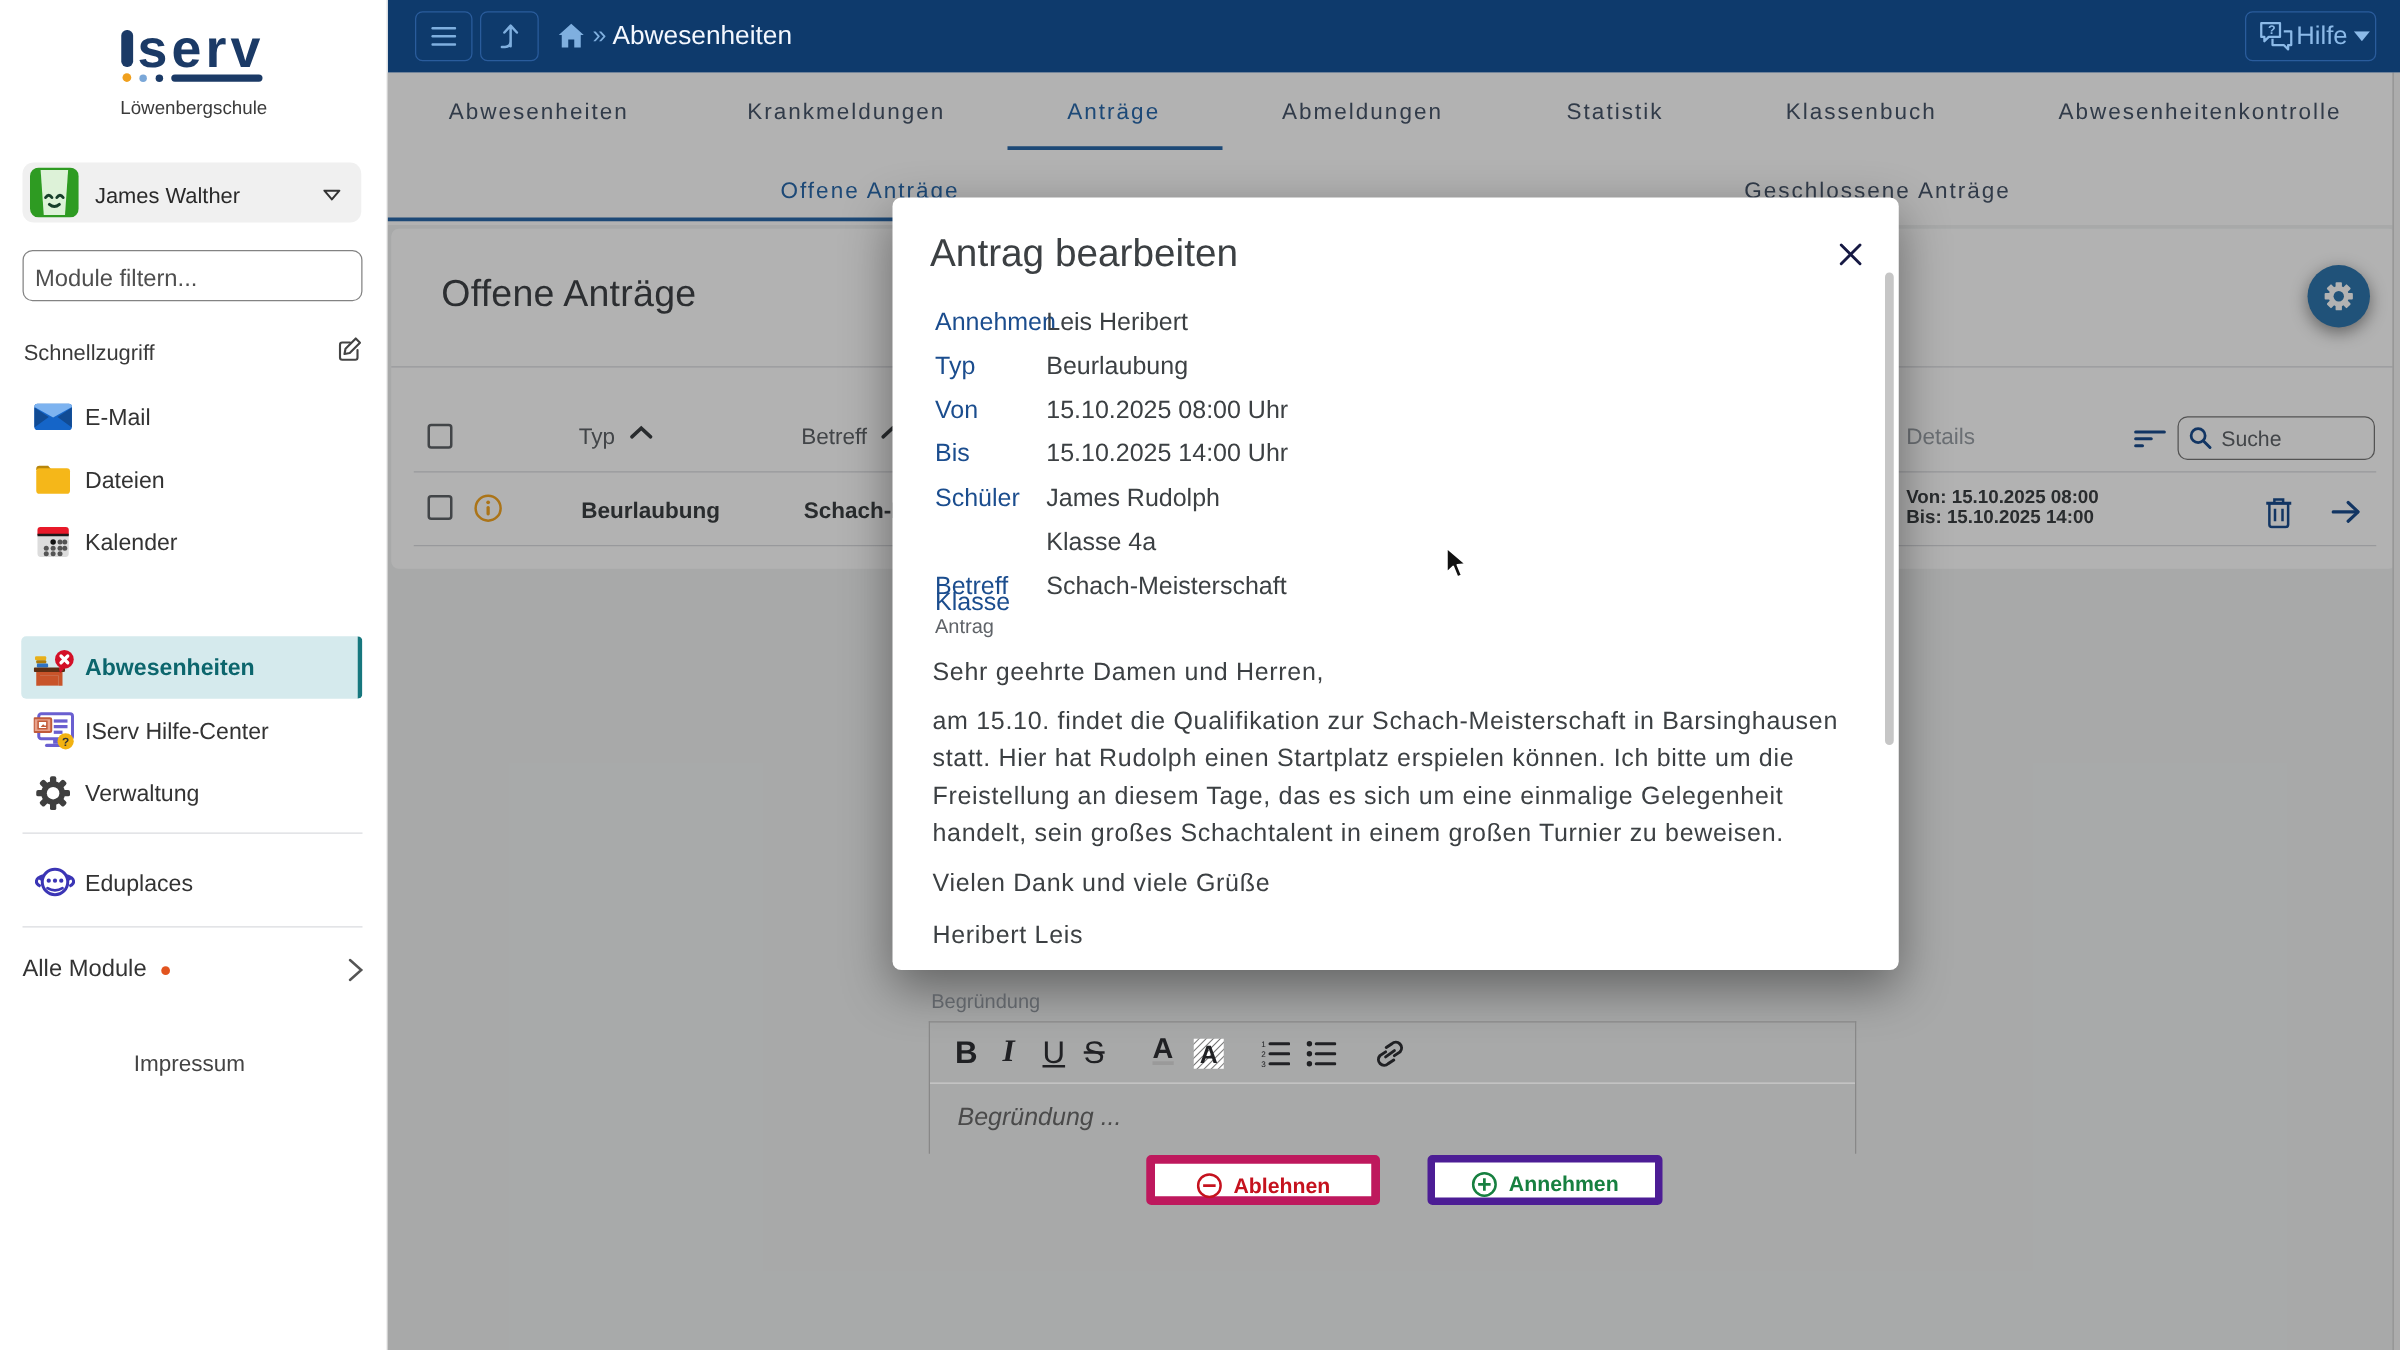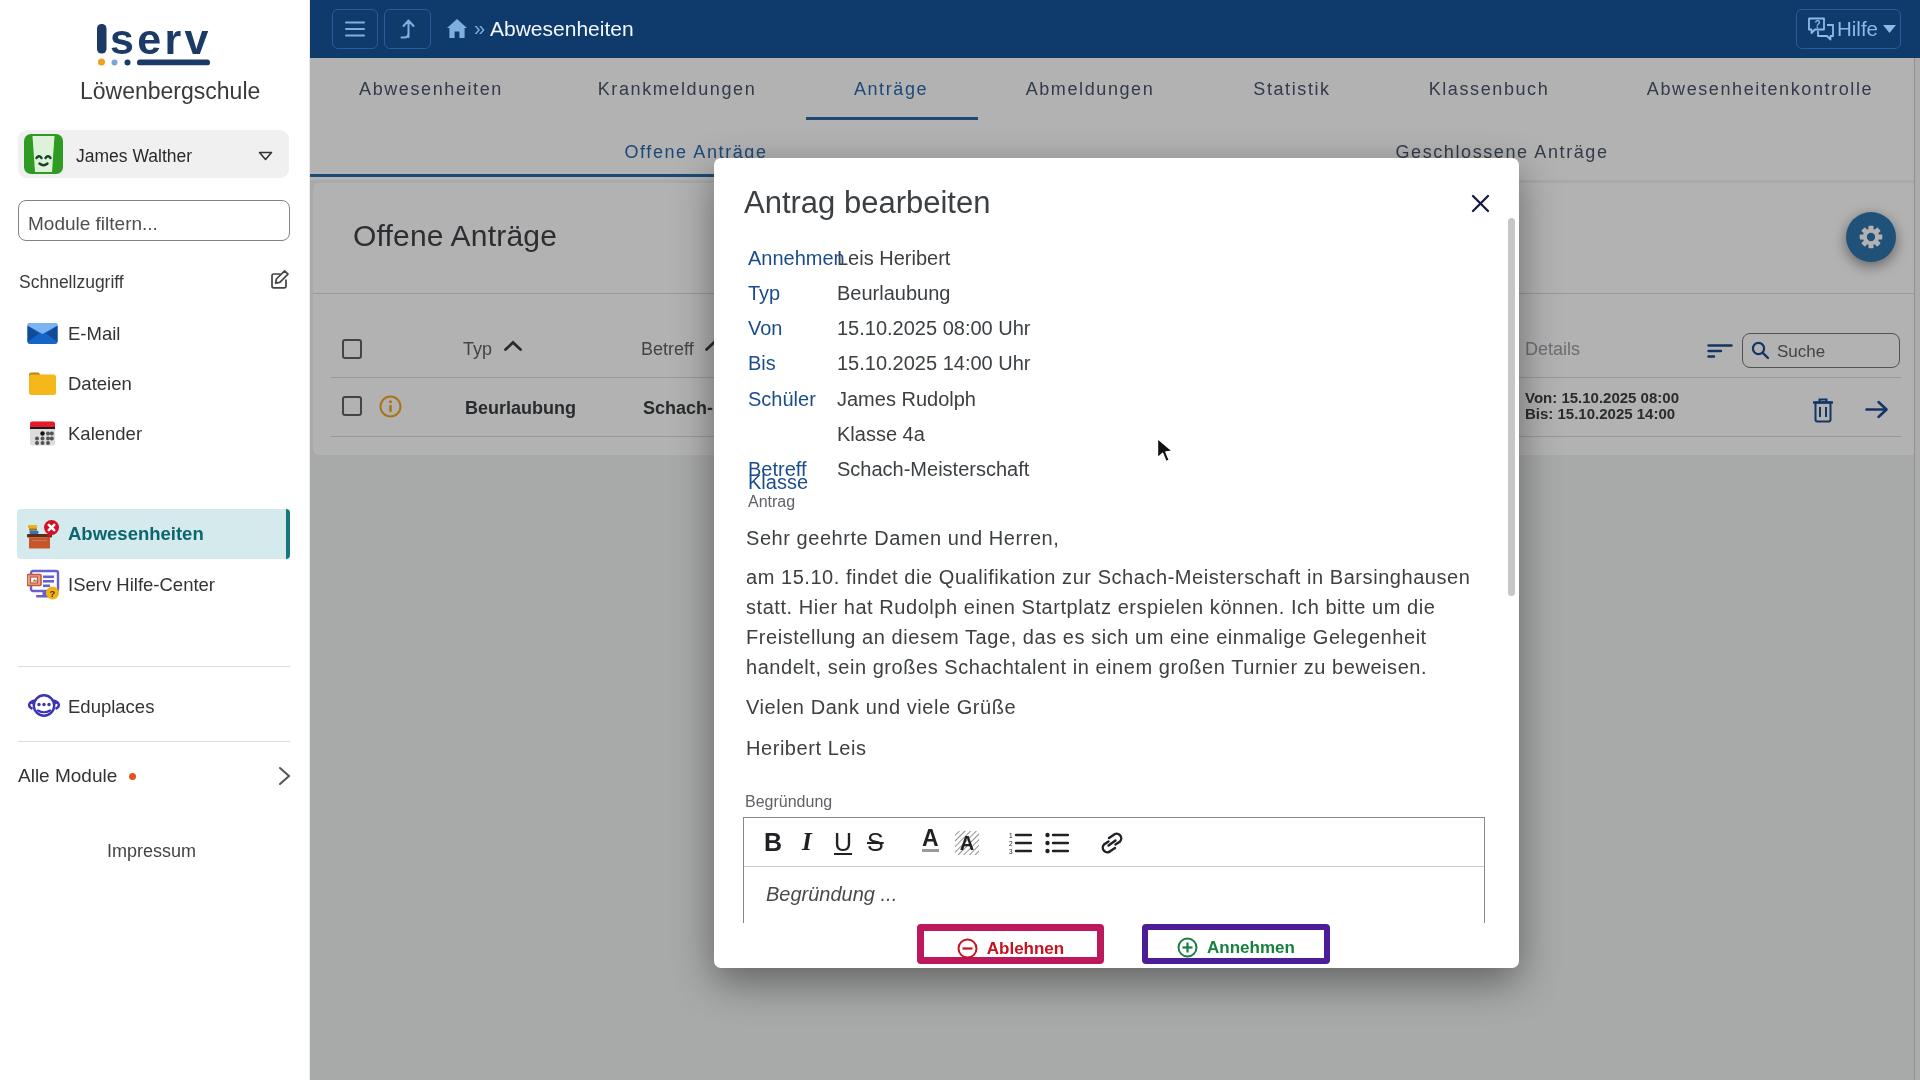--- a/index.html
+++ b/index.html
@@ -43,21 +43,21 @@
   background:rgba(0,0,0,0.30); z-index:10; }
 
 
 #sidebar { position:absolute; left:0; top:0; width:310px; height:1080px; background:#fff;
   border-right:1px solid #ececec; z-index:5; }
 .mitem { position:absolute; left:0; width:295px; height:50px; }
 .mitem .txt { position:absolute; left:68px; top:14px; font-size:18.5px; color:#333; }
 .mitem svg { position:absolute; left:27px; top:9px; }
 
 
-#modal { position:absolute; left:714px; top:158px; width:805px; height:810px; background:#fff;
+#modal { position:absolute; left:714px; top:158px; width:805px; height:618px; background:#fff;
   border-radius:7px; box-shadow:0 14px 40px rgba(0,0,0,0.42); z-index:20; }
 #modal h2 { position:absolute; left:30px; top:27px; font-size:31px; font-weight:400; color:#3c4043; }
 .mlabel { position:absolute; left:34px; font-size:20px; color:#1b4d8e; }
 .mvalue { position:absolute; left:123px; font-size:20px; color:#3c4043; }
 .slabel { position:absolute; font-size:16px; color:#5f6368; }
 .mbody { position:absolute; left:32px; font-size:20px; letter-spacing:0.55px; color:#3c4043; line-height:30px; }
 #editor { position:absolute; left:29px; top:659px; width:742px; height:106px;
   border:1px solid #888; border-bottom:none; overflow:hidden; }
 #toolbar { position:absolute; left:0; top:0; width:740px; height:49px; border-bottom:1px solid #ccc; }
 #placeholder { position:absolute; left:22px; top:65px; font-size:20px; font-style:italic; color:#4a4a4a; }
@@ -211,21 +211,21 @@
 
 <div id="sidebar">
   <svg class="abs" style="left:90px; top:18px;" width="130" height="50" viewBox="0 0 130 50">
     <rect x="7" y="6" width="9.5" height="29.5" rx="4.5" fill="#1b3a66"></rect>
     <text x="20" y="35.5" font-size="43" font-weight="bold" fill="#1b3a66" font-family="Liberation Sans" letter-spacing="3.3">serv</text>
     <circle cx="11.5" cy="44" r="3.5" fill="#f0a01e"></circle>
     <circle cx="24.5" cy="44.5" r="3" fill="#7aa7d8"></circle>
     <circle cx="37.5" cy="44.5" r="3" fill="#1b3a66"></circle>
     <rect x="47" y="41.5" width="73" height="5.8" rx="2.9" fill="#1b3a66"></rect>
   </svg>
-  <div style="position:absolute; left:80px; top:78px; width:150px; text-align:center; font-size:23px; color:#3a3a3a;">Löwenbergschule</div>
+  <div style="position:absolute; left:80px; top:78px; width:150px; text-align:center; font-size:15px; color:#3a3a3a;">Löwenbergschule</div>
   <div style="position:absolute; left:18px; top:130px; width:271px; height:48px; background:#f0f0f0; border-radius:9px;"></div>
   <svg class="abs" style="left:24px; top:134px;" width="39" height="40" viewBox="0 0 39 40">
     <rect x="0" y="0" width="39" height="40" rx="7" fill="#2e9b22"></rect>
     <path d="M8.5 2 L30.5 2 L28 38 L11 38 Z" fill="#ddf2d8"></path>
     <g stroke="#173f2b" stroke-width="2.4" fill="none" stroke-linecap="round">
       <path d="M12.5 24 q2.5 -3.5 5 0"></path>
       <path d="M21.5 24 q2.5 -3.5 5 0"></path>
       <path d="M15.5 29.5 q4 3.5 8 0"></path>
     </g>
   </svg>
@@ -306,20 +306,41 @@
             <rect x="16" y="11" width="11" height="2.6"></rect>
             <rect x="16" y="15.5" width="7" height="2.6"></rect>
           </g>
       <rect x="15.5" y="22" width="4" height="4" fill="#6a5fd0"></rect>
       <rect x="9" y="26" width="17" height="2.6" rx="1.3" fill="#6a5fd0"></rect>
       <rect x="0" y="5.5" width="14" height="11" rx="1" fill="#e8a28c" stroke="#c05a3a" stroke-width="1.6"></rect>
       <rect x="3.5" y="8" width="7" height="6" fill="#fff" stroke="#c05a3a" stroke-width="1.2"></rect>
       <path d="M5.5 12.5 l2 -2.2 1.6 1.4 1.4 -1.4 v2.2 Z" fill="#c05a3a"></path>
       <circle cx="25.5" cy="24" r="6.5" fill="#f2b211"></circle>
       <text x="25.5" y="28" font-size="9.5" font-weight="bold" text-anchor="middle" fill="#333" font-family="Liberation Sans">?</text>
+    </svg>
+      </div>
+  <div class="mitem" style="top:610px;">
+        <span class="txt">Verwaltung</span>
+    <svg width="31" height="31" viewBox="0 0 31 31">
+      <g fill="#3f3f3f">
+        <circle cx="15.5" cy="15.5" r="9.5"></circle>
+        <g>
+              <rect x="13" y="2" width="5" height="27" rx="1.5"></rect>
+            </g>
+        <g transform="rotate(45 15.5 15.5)">
+              <rect x="13" y="2" width="5" height="27" rx="1.5"></rect>
+            </g>
+        <g transform="rotate(90 15.5 15.5)">
+              <rect x="13" y="2" width="5" height="27" rx="1.5"></rect>
+            </g>
+        <g transform="rotate(135 15.5 15.5)">
+              <rect x="13" y="2" width="5" height="27" rx="1.5"></rect>
+            </g>
+      </g>
+      <circle cx="15.5" cy="15.5" r="5" fill="#fff"></circle>
     </svg>
       </div>
 
   <div class="divider" style="left:18px; top:666px; width:272px;"></div>
   <div class="mitem" style="top:682px;">
         <span class="txt">Eduplaces</span>
     <svg width="34" height="30" viewBox="0 0 34 30">
       <g stroke="#3b35b5" stroke-width="2.4" fill="none">
         <circle cx="17" cy="14.5" r="10.2"></circle>
         <path d="M5.5 18 C 0.5 15.5 1 11.5 7.5 9.5 M28.5 18 C 33.5 15.5 33 11.5 26.5 9.5"></path>

